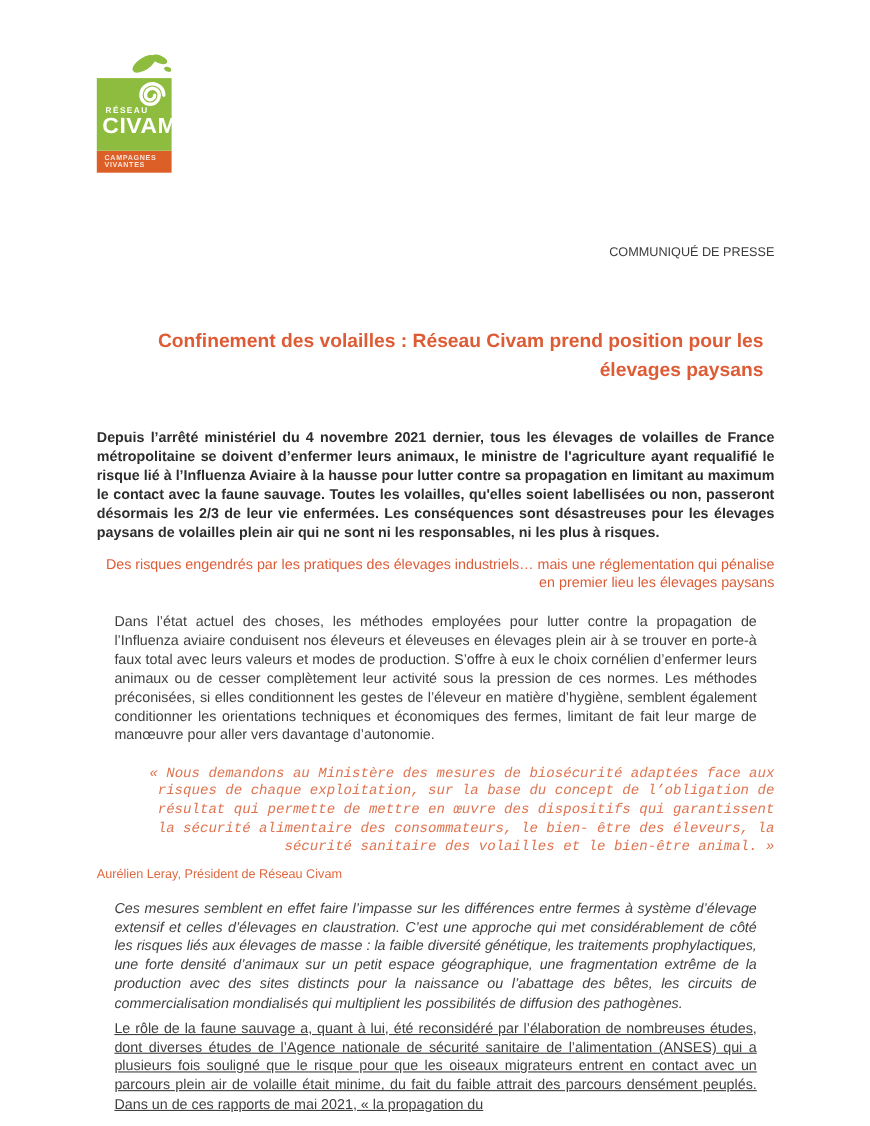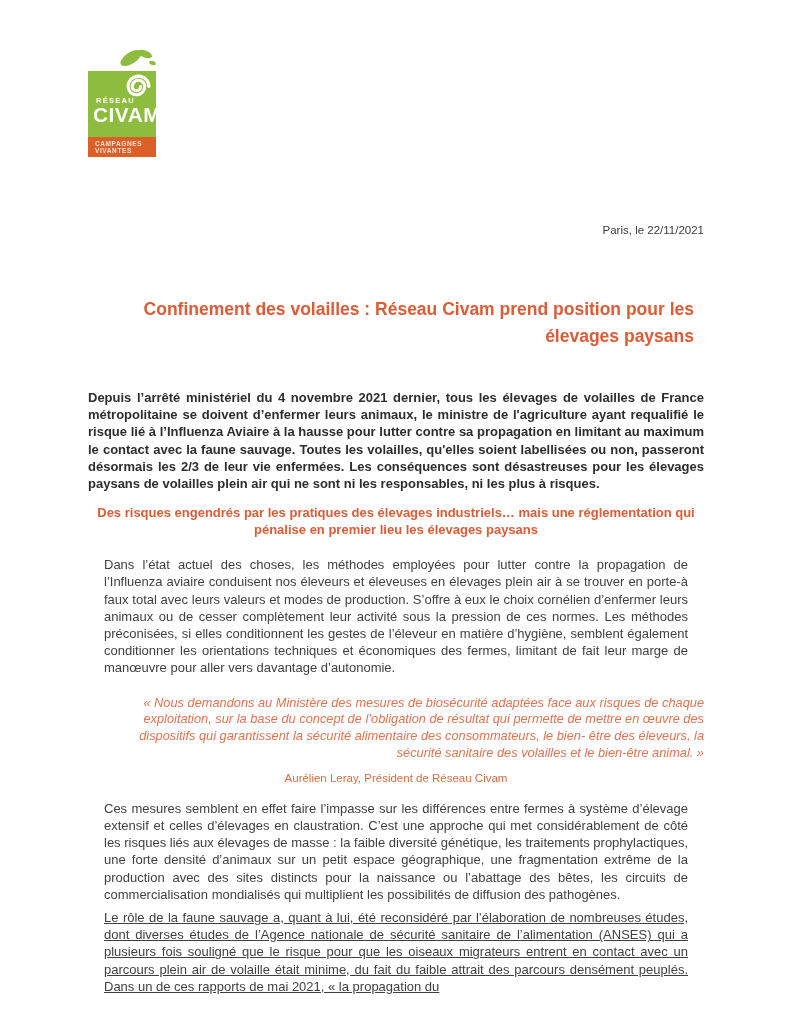--- a/index.html
+++ b/index.html
@@ -27,26 +27,26 @@
   .logo-spiral{position:absolute;top:2px;right:4px;width:27px;height:27px;}
   .logo-reseau{position:absolute;left:8px;top:25px;color:#fff;font-size:7.5px;font-weight:bold;letter-spacing:1.3px;}
   .logo-civam{position:absolute;left:5px;top:33px;color:#fff;font-size:20px;font-weight:bold;letter-spacing:0.5px;transform:scaleX(1.04);transform-origin:left;}
   .logo-band{width:68px;height:20px;background:var(--logo-orange);box-sizing:border-box;padding:3px 0 0 7px;color:rgba(255,255,255,0.82);font-size:6.5px;font-weight:bold;letter-spacing:0.6px;line-height:7px;}
   
   .kicker-block{margin-top:64px;text-align:right;color:#3b3b3b;font-size:11.5px;line-height:18px;}
   
   .title{margin:57px 0 0;padding:0 10px;text-align:right;color:var(--accent);font-size:17.5px;line-height:27px;font-weight:bold;}
   
   .lead{margin:39px 0 0;color:#2d2d2d;font-weight:bold;font-size:13px;line-height:17.2px;text-align:justify;}
-  .subheading{margin:12px 0 18px;color:var(--accent);font-size:13px;line-height:17px;font-weight:bold;text-align:center;}
+  .subheading{margin:12px 0 18px;color:var(--accent);font-size:13px;line-height:17px;font-weight:normal;text-align:right;}
   .body-para{margin:9px 16px 0;color:var(--body);font-size:13px;line-height:17.2px;text-align:justify;}
-  .body-para.second{margin-top:15px;}
+  .body-para.second{margin-top:15px;font-style:italic;}
   .body-para.third{margin-top:6px;text-decoration:underline;}
-  .quote{margin:18px 0 0 42px;color:var(--quote);font-style:italic;font-size:12.8px;line-height:16.8px;text-align:right;}
-  .attribution{margin:9px 0 0;text-align:center;color:#dd6a42;font-size:11.5px;line-height:14px;}
+  .quote{margin:18px 0 0 42px;color:var(--quote);font-style:italic;font-size:12.8px;line-height:16.8px;text-align:right;font-family:Liberation Mono, monospace;}
+  .attribution{margin:9px 0 0;text-align:left;color:#dd6a42;font-size:11.5px;line-height:14px;}
 </style>
 </head>
 <body>
 
 <div class="page">
 
   <div class="logo">
     <svg class="logo-leaves" viewBox="0 0 68 26" aria-hidden="true">
       <ellipse cx="43" cy="13" rx="12" ry="5.6" transform="rotate(-33 43 13)" fill="#8ebc3e"></ellipse>
       <ellipse cx="57" cy="9" rx="7.5" ry="3.6" transform="rotate(22 57 9)" fill="#8ebc3e"></ellipse>
@@ -59,21 +59,21 @@
       <div class="logo-reseau">RÉSEAU</div>
       <div class="logo-civam">CIVAM</div>
     </div>
     <div class="logo-band">
       <div>CAMPAGNES</div>
       <div>VIVANTES</div>
     </div>
   </div>
 
   <div class="kicker-block">
-    <div>Paris, le 22/11/2021</div>
+    <div>COMMUNIQUÉ DE PRESSE</div>
   </div>
 
   <h1 class="title">Confinement des volailles : Réseau Civam prend position pour les élevages paysans</h1>
 
   <p class="lead">Depuis l’arrêté ministériel du 4 novembre 2021 dernier, tous les élevages de volailles de France métropolitaine se doivent d’enfermer leurs animaux, le ministre de l'agriculture ayant requalifié le risque lié à l’Influenza Aviaire à la hausse pour lutter contre sa propagation en limitant au maximum le contact avec la faune sauvage. Toutes les volailles, qu'elles soient labellisées ou non, passeront désormais les 2/3 de leur vie enfermées. Les conséquences sont désastreuses pour les élevages paysans de volailles plein air qui ne sont ni les responsables, ni les plus à risques.</p>
 
   <h2 class="subheading">Des risques engendrés par les pratiques des élevages industriels… mais une réglementation qui pénalise en premier lieu les élevages paysans</h2>
 
   <p class="body-para">Dans l’état actuel des choses, les méthodes employées pour lutter contre la propagation de l’Influenza aviaire conduisent nos éleveurs et éleveuses en élevages plein air à se trouver en porte-à faux total avec leurs valeurs et modes de production. S’offre à eux le choix cornélien d’enfermer leurs animaux ou de cesser complètement leur activité sous la pression de ces normes. Les méthodes préconisées, si elles conditionnent les gestes de l’éleveur en matière d’hygiène, semblent également conditionner les orientations techniques et économiques des fermes, limitant de fait leur marge de manœuvre pour aller vers davantage d’autonomie.</p>
 

